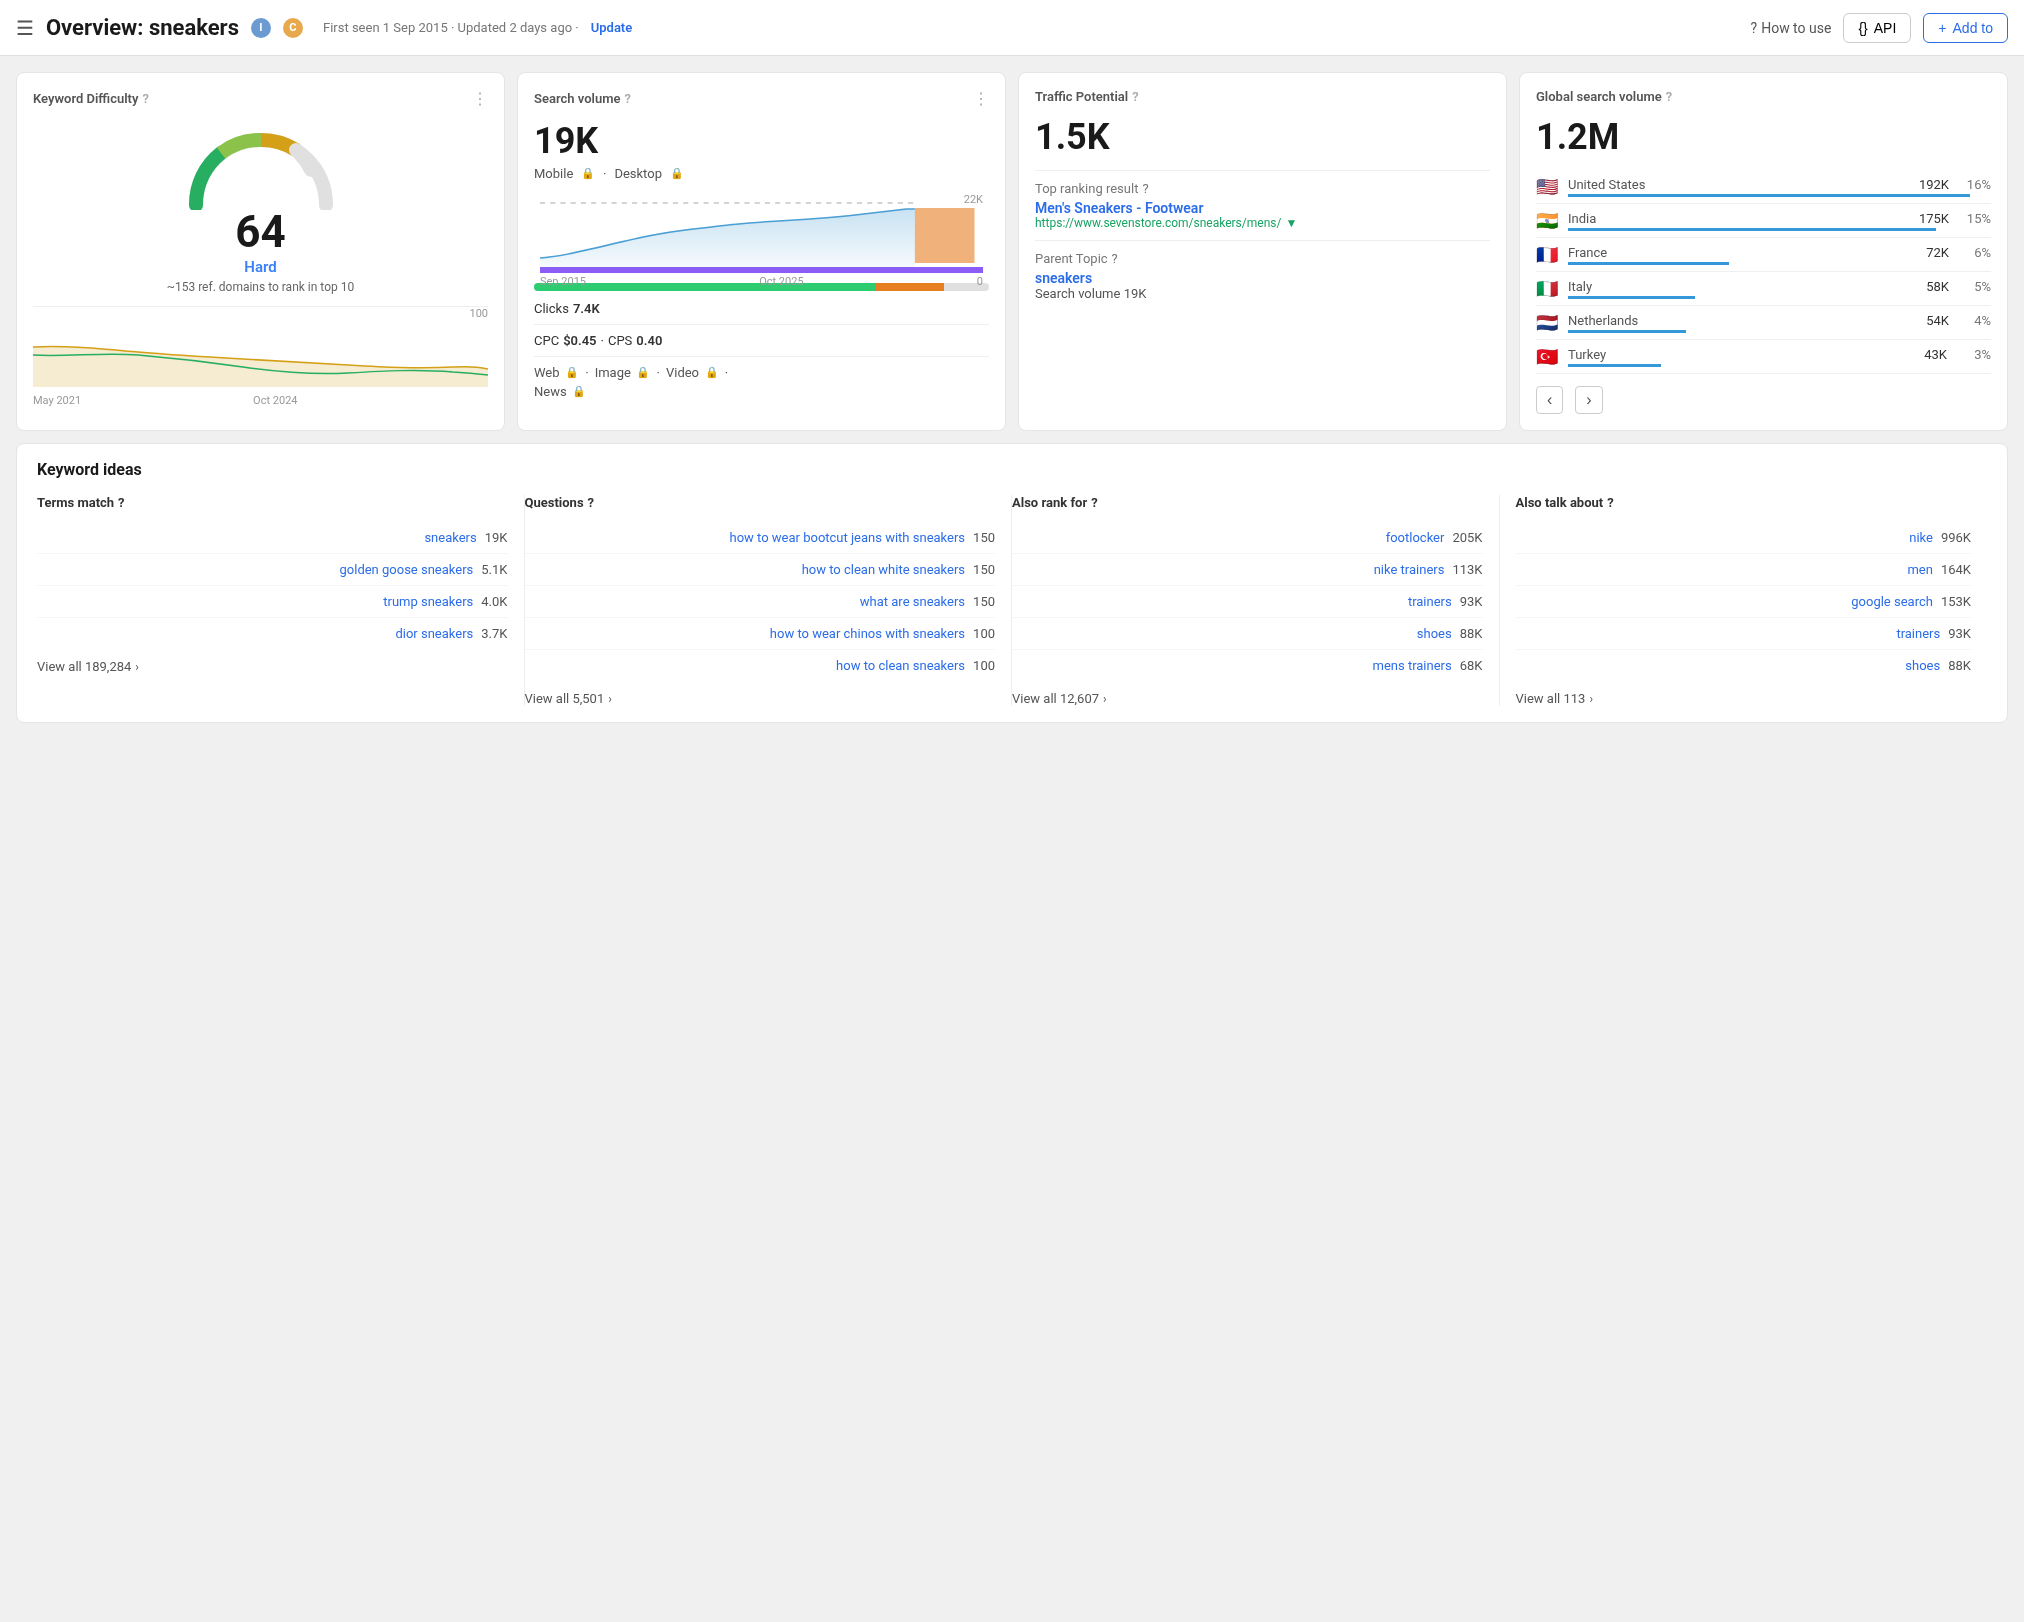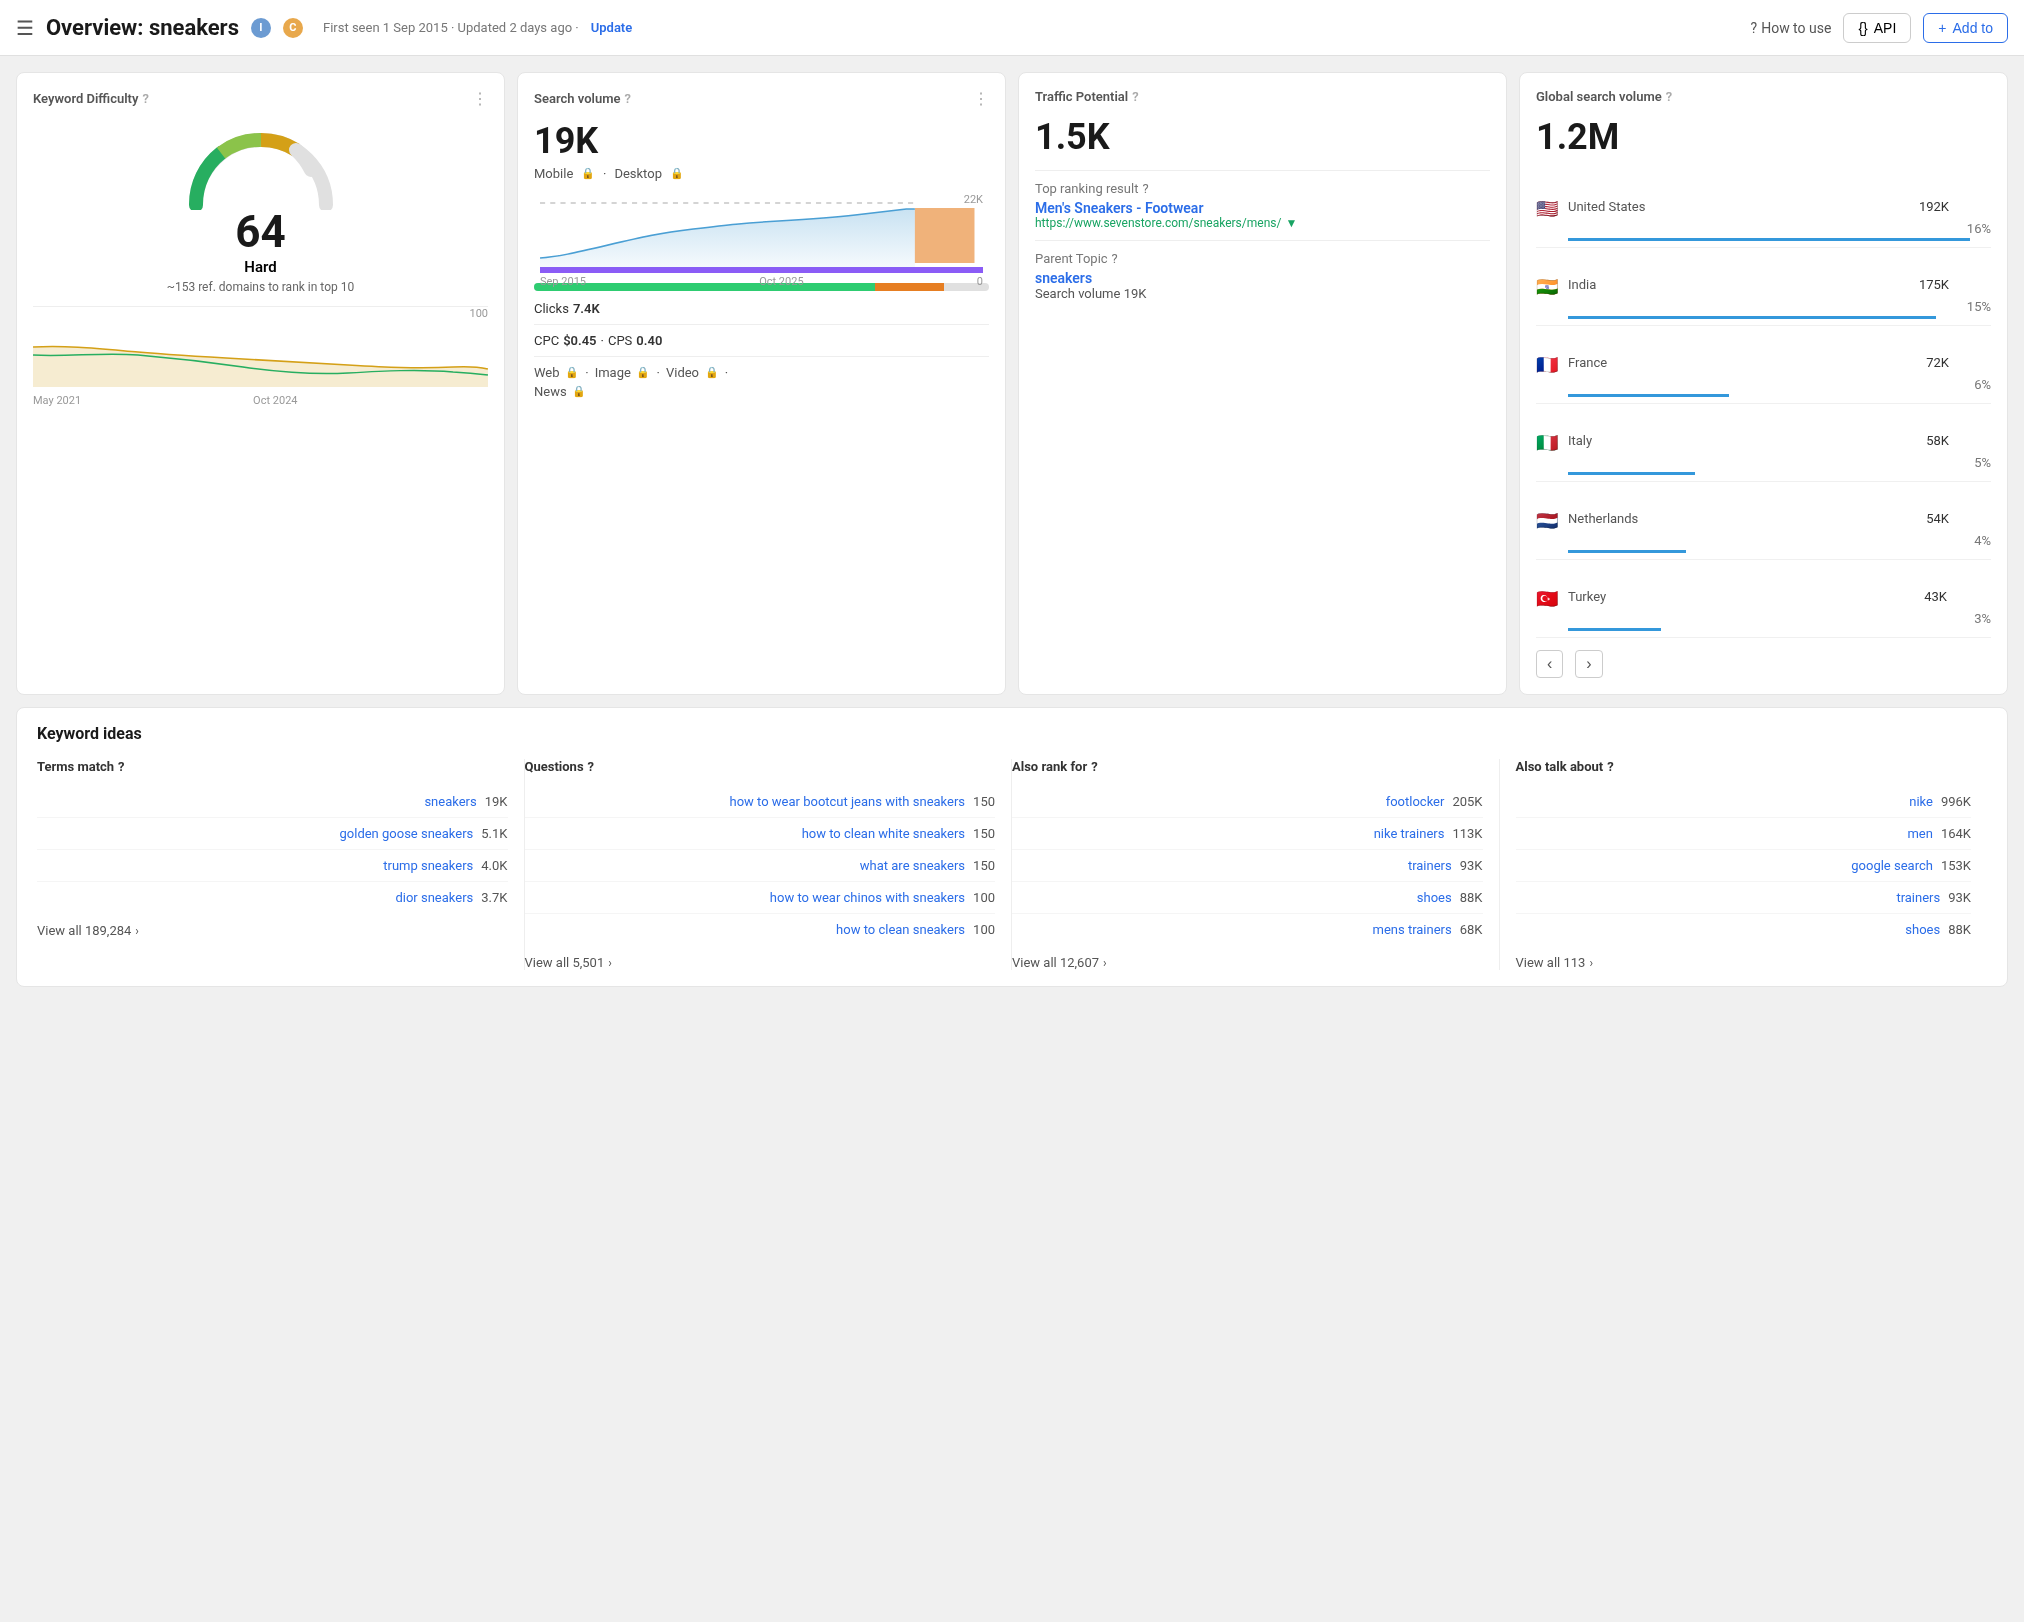--- a/index.html
+++ b/index.html
@@ -27,21 +27,21 @@
     
     .kd-card { }
     .card-header { display: flex; align-items: center; justify-content: space-between; margin-bottom: 12px; }
     .card-title { font-size: 13px; font-weight: 600; color: #555; display: flex; align-items: center; gap: 4px; }
     .card-title .help-icon { color: #aaa; font-size: 13px; }
     .menu-icon { color: #aaa; cursor: pointer; font-size: 16px; }
 
     .gauge-container { display: flex; flex-direction: column; align-items: center; margin: 8px 0; }
     .gauge-svg { width: 160px; height: 90px; }
     .gauge-number { font-size: 44px; font-weight: 700; color: #1a1a1a; text-align: center; margin-top: -4px; }
-    .gauge-label { font-size: 15px; font-weight: 600; color: #000000; text-align: center; }
+    .gauge-label { font-size: 15px; font-weight: 600; color: #3b82f6; text-align: center; }
     .gauge-sublabel { font-size: 12px; color: #666; text-align: center; margin-top: 4px; }
 
     .kd-chart { margin-top: 12px; border-top: 1px solid #eee; padding-top: 10px; height: 80px; position: relative; }
     .kd-chart-labels { display: flex; justify-content: space-between; font-size: 11px; color: #999; margin-top: 4px; }
     .kd-chart-100 { position: absolute; right: 0; top: 0; font-size: 11px; color: #999; }
 
     
     .sv-card { }
     .sv-main-number { font-size: 36px; font-weight: 700; color: #1a1a1a; margin-bottom: 4px; }
     .sv-devices { font-size: 13px; color: #555; margin-bottom: 12px; display: flex; align-items: center; gap: 8px; }
@@ -68,21 +68,21 @@
     .tp-parent-link { color: #2b6de8; font-weight: 600; font-size: 14px; cursor: pointer; }
     .tp-parent-vol { font-size: 13px; color: #555; }
 
     
     .gsv-card { }
     .gsv-main-number { font-size: 36px; font-weight: 700; color: #1a1a1a; margin-bottom: 12px; }
     .gsv-country-row { display: flex; align-items: center; padding: 6px 0; border-bottom: 1px solid #f0f0f0; gap: 8px; }
     .gsv-flag { font-size: 18px; width: 24px; }
     .gsv-country-name { flex: 1; font-size: 13px; color: #555; }
     .gsv-country-val { font-size: 13px; color: #333; margin-right: 8px; min-width: 40px; text-align: right; }
-    .gsv-pct { font-size: 13px; color: #777; min-width: 30px; text-align: right; margin-top: 45px; }
+    .gsv-pct { font-size: 13px; color: #777; min-width: 30px; text-align: right; }
     .gsv-country-bar { height: 3px; background: #3498db; margin-top: 2px; }
     .gsv-nav { display: flex; gap: 12px; margin-top: 12px; align-items: center; }
     .gsv-nav-btn { background: none; border: 1px solid #ccc; border-radius: 4px; padding: 4px 10px; cursor: pointer; font-size: 16px; color: #555; }
 
     
     .keyword-ideas { background: #fff; border-radius: 8px; border: 1px solid #e5e5e5; padding: 16px 20px; }
     .ki-title { font-size: 16px; font-weight: 700; color: #1a1a1a; margin-bottom: 16px; }
     .ki-grid { display: grid; grid-template-columns: 1fr 1fr 1fr 1fr; gap: 0; }
     .ki-col { padding: 0 16px 0 0; border-right: 1px solid #eee; text-align: right; }
     .ki-col:last-child { border-right: none; padding-left: 16px; }

